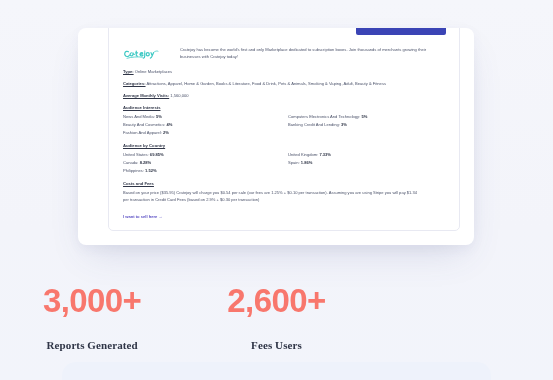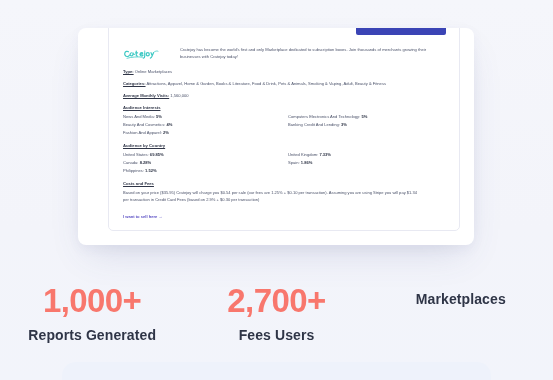--- a/index.html
+++ b/index.html
@@ -171,26 +171,27 @@
     text-align: center;
   }
   .stat-num {
     font-size: 33px;
     font-weight: bold;
     color: #f8776d;
     letter-spacing: -0.6px;
     line-height: 1.08;
   }
   .stat-label {
-    margin-top: 8px;
-    font-size: 14px;
+    margin-top: 20px;
+    font-size: 11px;
     font-weight: bold;
     color: #2e3murky;
     color: #2f3547;
     letter-spacing: .1px;
+    font-family: Liberation Serif, serif;
   }
 </style>
 </head>
 <body>
 
 <div class="bg-root"></div>
 <div class="bg-bottom-glow"></div>
 
 <div class="hero-card">
   <div class="hero-card-inner">
@@ -302,23 +303,22 @@
         <div class="costs-text">Based on your price ($35.95) Cratejoy will charge you $0.54 per sale (our fees are 1.25% + $0.10 per transaction). Assuming you are using Stripe you will pay $1.34 per transaction in Credit Card Fees (based on 2.9% + $0.30 per transaction)</div>
         <a href="#" class="sell-link">I want to sell here →</a>
       </div>
 
     </div>
   </div>
 </div>
 
 <div class="stats">
   <div class="stat-cell">
-    <div class="stat-num">1,000+</div>
+    <div class="stat-num">3,000+</div>
     <div class="stat-label">Reports Generated</div>
   </div>
   <div class="stat-cell">
-    <div class="stat-num">2,700+</div>
+    <div class="stat-num">2,600+</div>
     <div class="stat-label">Fees Users</div>
   </div>
   <div class="stat-cell">
-    <div class="stat-label">Marketplaces</div>
   </div>
 </div>
 
 </body></html>

